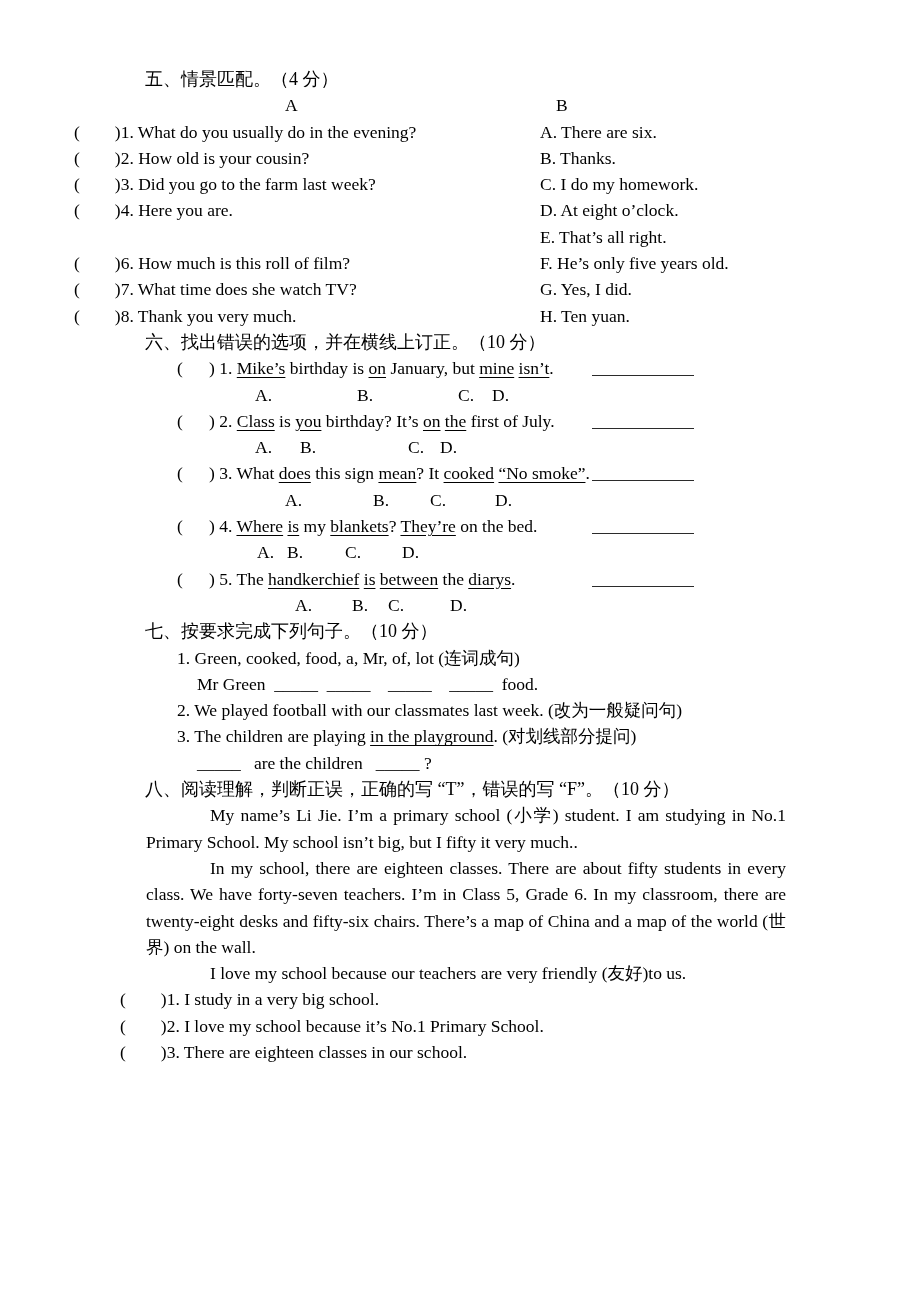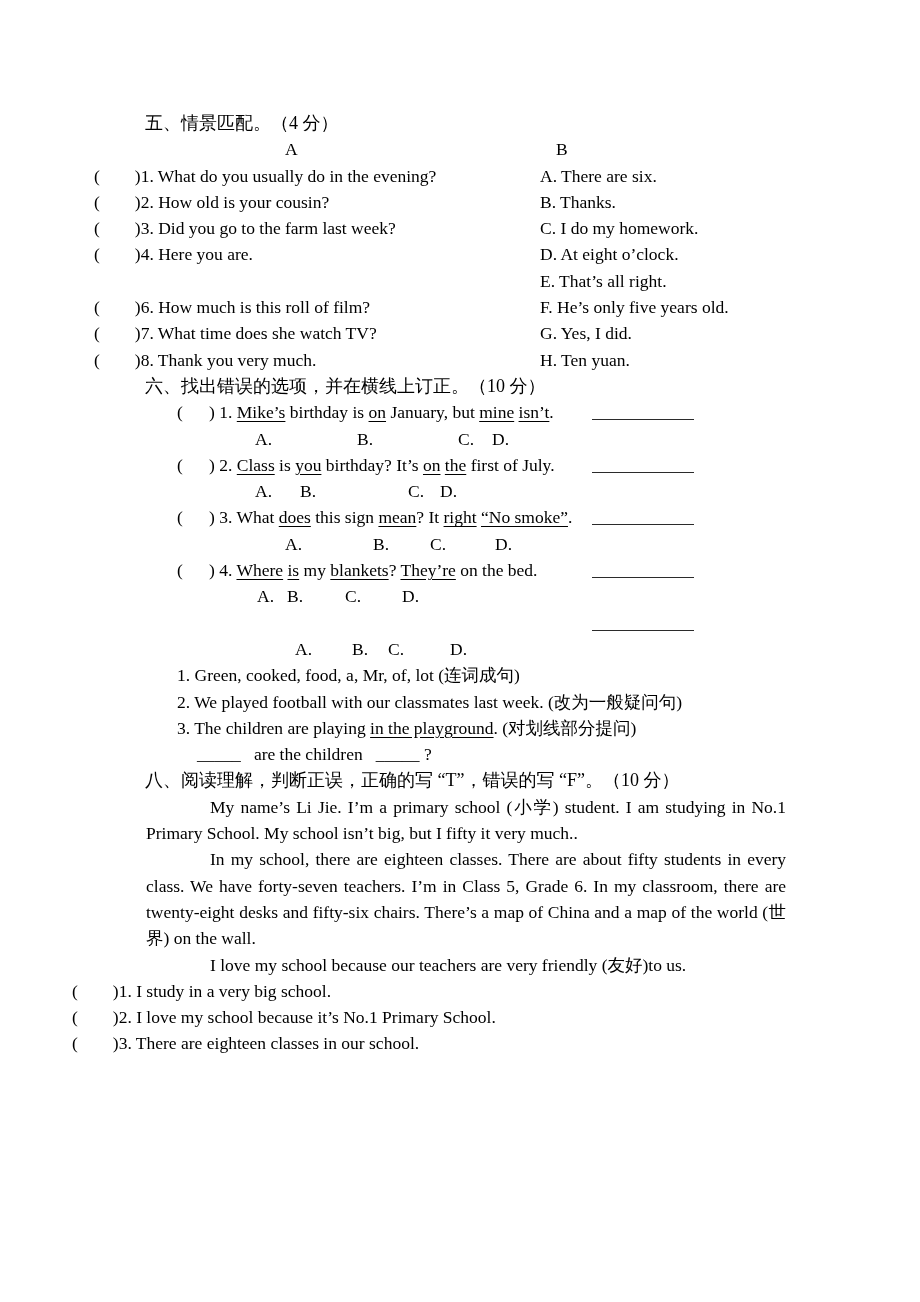--- a/index.html
+++ b/index.html
@@ -1,34 +1,34 @@
 <!DOCTYPE html>
 <html><head>
 <meta charset="utf-8">
 <style>
   html,body{margin:0;padding:0;}
   body{
     width:920px;height:1302px;background:#ffffff;color:#000;
     font-family:"Liberation Serif","DejaVu Serif",serif;
     font-size:17.5px;overflow:hidden;
   }
-  .page{position:relative;width:920px;height:1302px;padding-top:110px;box-sizing:border-box;}
+  .page{position:relative;width:920px;height:1302px;padding-top:66px;box-sizing:border-box;}
   .line{position:relative;height:26.3px;line-height:26.3px;white-space:pre;}
   .title{margin-left:145px;font-size:18px;}
-  .q{margin-left:94px;display:inline-block;}
+  .q{margin-left:74px;display:inline-block;}
   .item-line{margin-left:177px;display:inline-block;}
   .ans{position:absolute;left:540px;top:0;}
   .col-a{position:absolute;left:285px;top:0;}
   .col-b{position:absolute;left:556px;top:0;}
   .u{text-decoration:underline;text-underline-offset:3px;}
   .letters span{position:absolute;top:0;}
   .blankline{position:absolute;top:20px;left:592px;width:102px;border-bottom:1.2px solid #2b2b2b;height:0;}
   .ansline{margin-left:197px;display:inline-block;}
   .para{margin-left:146px;width:640px;line-height:26.3px;text-align:justify;text-indent:64px;white-space:normal;}
-  .q8{margin-left:72px;display:inline-block;}
+  .q8{margin-left:120px;display:inline-block;}
 </style>
 </head>
 <body>
 
 <div class="page">
 
   <div class="line title">五、情景匹配。（4 分）</div>
   <div class="line">
     <span class="col-a">A</span>
     <span class="col-b">B</span>
@@ -53,46 +53,48 @@
   </div>
 
   <div class="line"><span class="item-line"><span>(      ) 2. </span><span class="u">Class</span><span> is </span><span class="u">you</span><span> birthday? It’s </span><span class="u">on</span><span> </span><span class="u">the</span><span> first of July.</span></span><span class="blankline"></span></div>
   <div class="line letters">
     <span style="left:255px">A.</span>
     <span style="left:300px">B.</span>
     <span style="left:408px">C.</span>
     <span style="left:440px">D.</span>
   </div>
 
-  <div class="line"><span class="item-line"><span>(      ) 3. What </span><span class="u">does</span><span> this sign </span><span class="u">mean</span><span>? It </span><span class="u">right</span><span> </span><span class="u">“No smoke”</span><span>.</span></span><span class="blankline"></span></div>
+  <div class="line"><span class="item-line"><span>(      ) 3. What </span><span class="u">does</span><span> this sign </span><span class="u">mean</span><span>? It </span><span class="u">cooked</span><span> </span><span class="u">“No smoke”</span><span>.</span></span><span class="blankline"></span></div>
   <div class="line letters">
     <span style="left:285px">A.</span>
     <span style="left:373px">B.</span>
     <span style="left:430px">C.</span>
     <span style="left:495px">D.</span>
   </div>
 
   <div class="line"><span class="item-line"><span>(      ) 4. </span><span class="u">Where</span><span> </span><span class="u">is</span><span> my </span><span class="u">blankets</span><span>? </span><span class="u">They’re</span><span> on the bed.</span></span><span class="blankline"></span></div>
   <div class="line letters">
     <span style="left:257px">A.</span>
     <span style="left:287px">B.</span>
     <span style="left:345px">C.</span>
     <span style="left:402px">D.</span>
   </div>
 
-  <div class="line"><span class="blankline"></span></div>
+  <div class="line"><span class="item-line"><span>(      ) 5. The </span><span class="u">handkerchief</span><span> </span><span class="u">is</span><span> </span><span class="u">between</span><span> the </span><span class="u">diarys</span><span>.</span></span><span class="blankline"></span></div>
   <div class="line letters">
     <span style="left:295px">A.</span>
     <span style="left:352px">B.</span>
     <span style="left:388px">C.</span>
     <span style="left:450px">D.</span>
   </div>
 
+  <div class="line title">七、按要求完成下列句子。（10 分）</div>
 
   <div class="line"><span class="item-line"><span>1. Green, cooked, food, a, Mr, of, lot (连词成句)</span></span></div>
+  <div class="line"><span class="ansline">Mr Green  _____  _____    _____    _____  food.</span></div>
 
   <div class="line"><span class="item-line"><span>2. We played football with our classmates last week. (改为一般疑问句)</span></span></div>
 
   <div class="line"><span class="item-line"><span>3. The children are playing </span><span class="u">in the playground</span><span>. (对划线部分提问)</span></span></div>
   <div class="line"><span class="ansline">_____   are the children   _____ ?</span></div>
 
 
   <div class="line title">八、阅读理解，判断正误，正确的写 “T”，错误的写 “F”。（10 分）</div>
   <div class="para">My name’s Li Jie. I’m a primary school (小学) student. I am studying in No.1 Primary School. My school isn’t big, but I fifty it very much..</div>
   <div class="para">In my school, there are eighteen classes. There are about fifty students in every class. We have forty-seven teachers. I’m in Class 5, Grade 6. In my classroom, there are twenty-eight desks and fifty-six chairs. There’s a map of China and a map of the world (世界) on the wall.</div>

